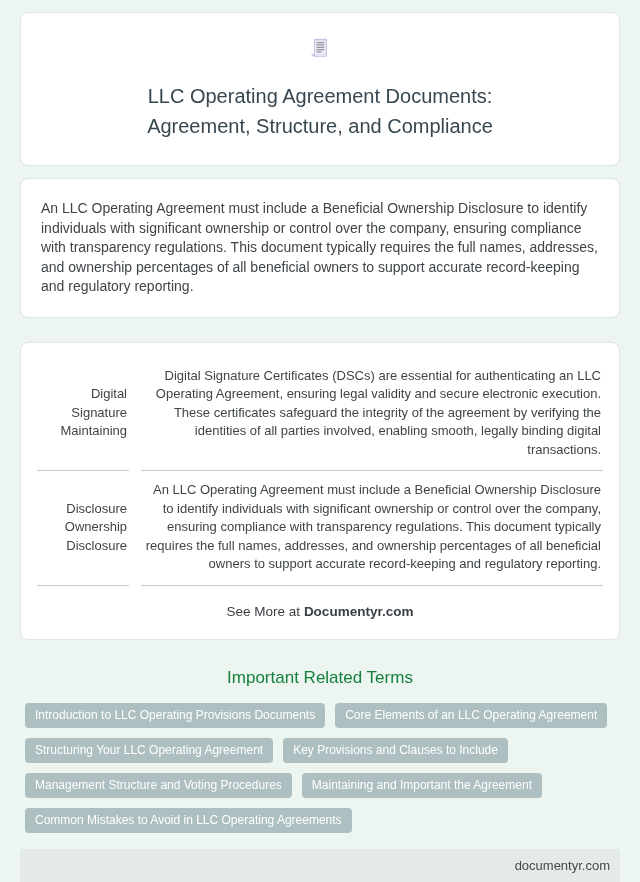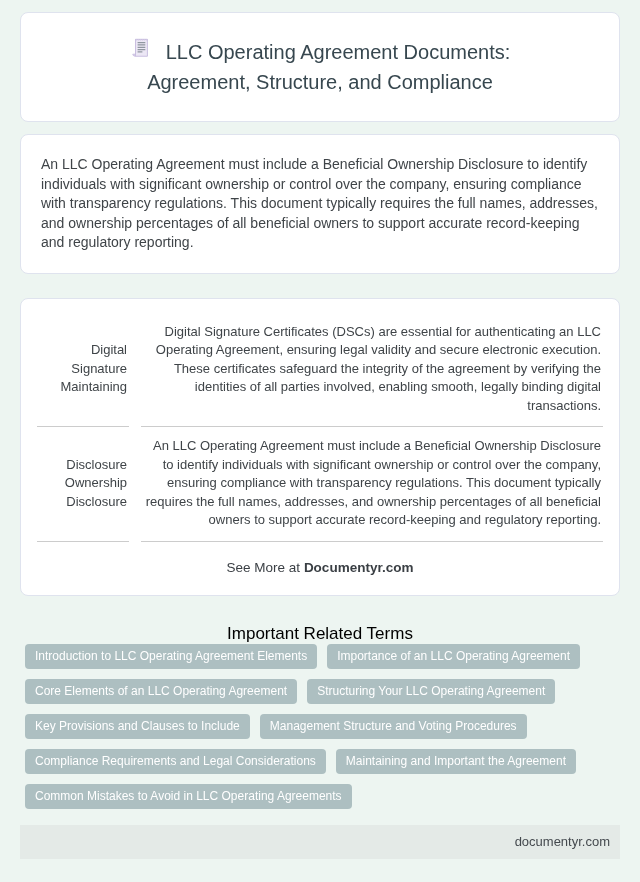--- a/index.html
+++ b/index.html
@@ -33,21 +33,21 @@
     padding:24px 20px;
     margin-bottom:12px;
   }
   .page-title{
     text-align:center;
     font-size:20px;
     line-height:30px;
     font-weight:400;
     color:var(--title-color);
   }
-  .title-line{display:block;}
+  .title-line{display:block;flex-direction:column;}
   .title-line-1{display:flex;align-items:center;justify-content:center;gap:14px;}
   .receipt-icon{flex:0 0 auto;display:inline-block;}
   .summary-card{
     padding:20px 20px;
     margin-bottom:24px;
   }
   .summary-text{
     font-size:14px;
     line-height:19.5px;
   }
@@ -75,21 +75,22 @@
     font-size:13.5px;
     margin-top:18px;
     margin-bottom:4px;
     color:#3a3f44;
   }
   .see-more b{font-weight:700;}
   .related-heading{
     text-align:center;
     font-size:17px;
     font-weight:400;
-    color:#000000;
+    color:#15803d;
+    margin-bottom:15px;
   }
   .chips{
     display:flex;
     flex-wrap:wrap;
     gap:10px 10px;
     padding:0 25px;
     justify-content:flex-start;
   }
   .chip{
     background:var(--chip-bg);
@@ -154,27 +155,25 @@
           <td class="desc-cell">An LLC Operating Agreement must include a Beneficial Ownership Disclosure to identify individuals with significant ownership or control over the company, ensuring compliance with transparency regulations. This document typically requires the full names, addresses, and ownership percentages of all beneficial owners to support accurate record-keeping and regulatory reporting.</td>
         </tr>
         </tbody>
     </table>
     <p class="see-more"><span>See More at </span><b>Documentyr.com</b></p>
   </div>
 
   <h2 class="related-heading">Important Related Terms</h2>
 
   <div class="chips">
-      <button class="chip">Introduction to LLC Operating Agreement Elements</button>
-      <button class="chip">Importance of an LLC Operating Agreement</button>
+      <button class="chip">Introduction to LLC Operating Provisions Documents</button>
       <button class="chip">Core Elements of an LLC Operating Agreement</button>
       <button class="chip">Structuring Your LLC Operating Agreement</button>
       <button class="chip">Key Provisions and Clauses to Include</button>
       <button class="chip">Management Structure and Voting Procedures</button>
-      <button class="chip">Compliance Requirements and Legal Considerations</button>
       <button class="chip">Maintaining and Important the Agreement</button>
       <button class="chip">Common Mistakes to Avoid in LLC Operating Agreements</button>
     </div>
 
   <div class="footer-bar">
     <span>documentyr.com</span>
   </div>
 
 </div>
 

